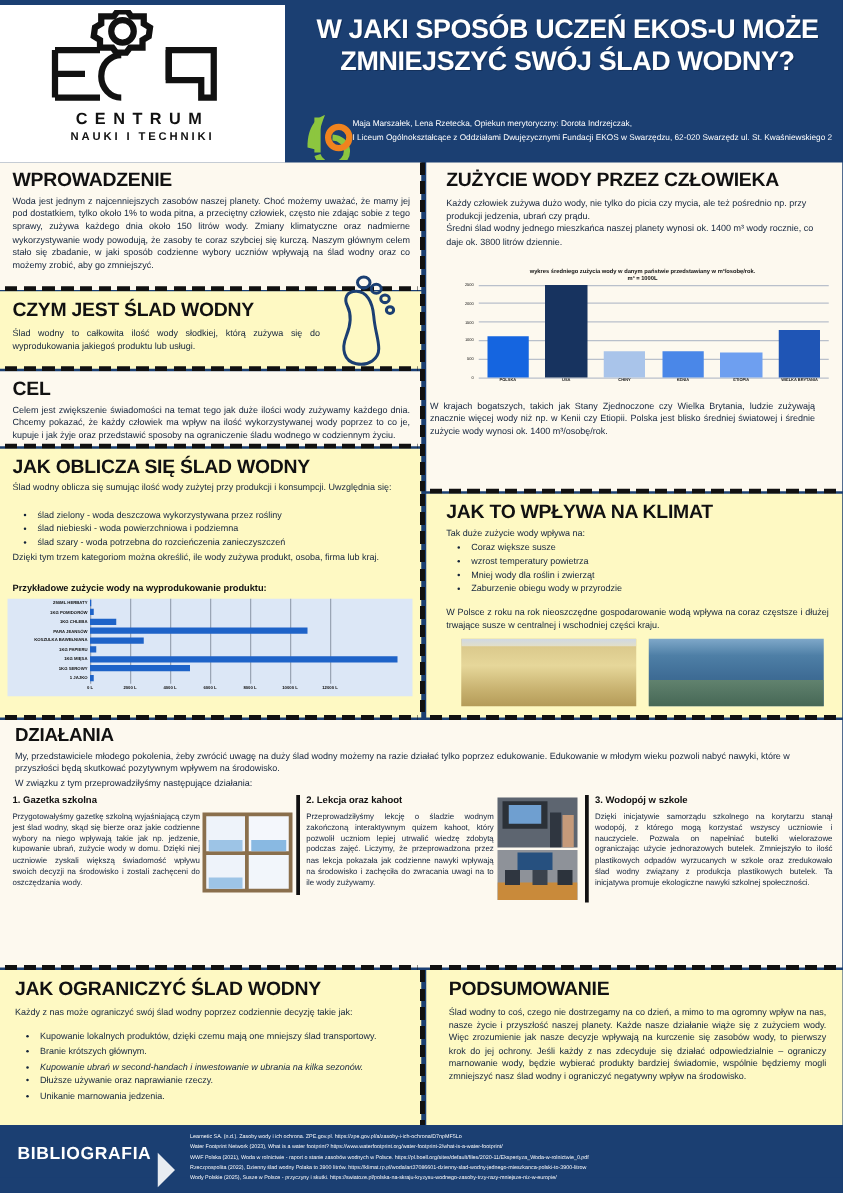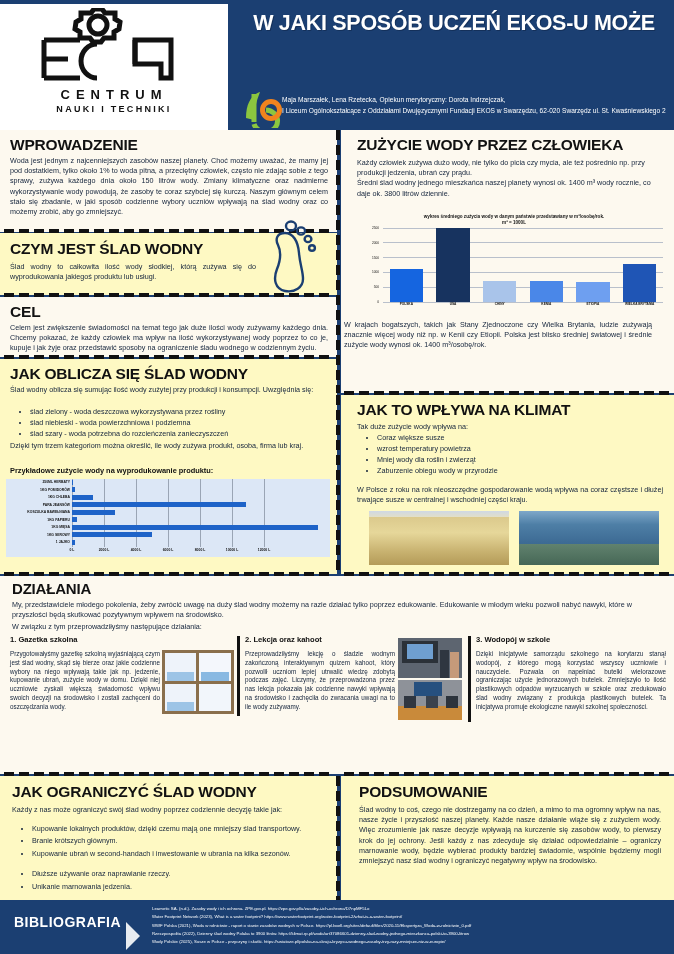--- a/index.html
+++ b/index.html
@@ -123,20 +123,21 @@
           <path d="M96 32 h36 v38 h-10 v-14 h-26 z"></path>
           <path d="M96 32 v24"></path>
         </g>
       </svg>
       <div class="logo-text1">CENTRUM</div>
       <div class="logo-text2">NAUKI I TECHNIKI</div>
     </div>
 
     <div class="title-wrap">
       <div class="title-line">W JAKI SPOSÓB UCZEŃ EKOS-U MOŻE</div>
+      <div class="title-line">ZMNIEJSZYĆ SWÓJ ŚLAD WODNY?</div>
     </div>
 
     <svg class="ekos-logo" viewBox="0 0 46 40">
       <path d="M6 30 C6 12, 14 6, 20 4 C16 14, 14 22, 14 32 Z" fill="#8cc63f"></path>
       <path d="M14 6 L14 34" stroke="#8cc63f" stroke-width="5" fill="none"></path>
       <path d="M14 36 a12 11 0 1 0 12 -14" stroke="#8cc63f" stroke-width="5" fill="none"></path>
       <circle cx="31" cy="22" r="8.5" fill="none" stroke="#f0831e" stroke-width="5"></circle>
     </svg>
 
     <div class="authors">
@@ -358,21 +359,21 @@
     </div>
     <div class="dashline" style="left:4px;top:642px;width:330px;"></div>
     <div class="dashline" style="left:344px;top:642px;width:328px;"></div>
 
     <div class="panel blue" style="left:0;top:646px;width:337px;height:124px;">
       <h2 class="sec big-h" style="position:absolute;left:12px;top:7px;">JAK OGRANICZYĆ ŚLAD WODNY</h2>
       <p class="p nj" style="position:absolute;left:12px;top:29px;width:316px;">Każdy z nas może ograniczyć swój ślad wodny poprzez codziennie decyzję takie jak:</p>
       <ul class="b" style="position:absolute;left:20px;top:48px;width:310px;">
         <li style="margin-bottom:2px;">Kupowanie lokalnych produktów, dzięki czemu mają one mniejszy ślad transportowy.</li>
         <li style="margin-bottom:2px;">Branie krótszych głównym.</li>
-        <li style="margin-bottom:10px;">Kupowanie ubrań w second-handach i inwestowanie w ubrania na kilka sezonów.</li>
+        <li style="margin-bottom:0;font-style:italic;">Kupowanie ubrań w second-handach i inwestowanie w ubrania na kilka sezonów.</li>
         <li style="margin-bottom:2px;">Dłuższe używanie oraz naprawianie rzeczy.</li>
         <li style="margin-bottom:2px;">Unikanie marnowania jedzenia.</li>
       </ul>
     </div>
 
     <div class="panel blue" style="left:341px;top:646px;width:394px;height:124px;">
       <h2 class="sec big-h" style="position:absolute;left:18px;top:7px;">PODSUMOWANIE</h2>
       <p class="p" style="position:absolute;left:18px;top:29px;width:302px;">Ślad wodny to coś, czego nie dostrzegamy na co dzień, a mimo to ma ogromny wpływ na nas, nasze życie i przyszłość naszej planety. Każde nasze działanie wiąże się z zużyciem wody. Więc zrozumienie jak nasze decyzje wpływają na kurczenie się zasobów wody, to pierwszy krok do jej ochrony. Jeśli każdy z nas zdecyduje się działać odpowiedzialnie – ograniczy marnowanie wody, będzie wybierać produkty bardziej świadomie, wspólnie będziemy mogli zmniejszyć nasz ślad wodny i ograniczyć negatywny wpływ na środowisko.</p>
     </div>
     <div class="dashcol" style="left:336px;top:646px;height:124px;"></div>

